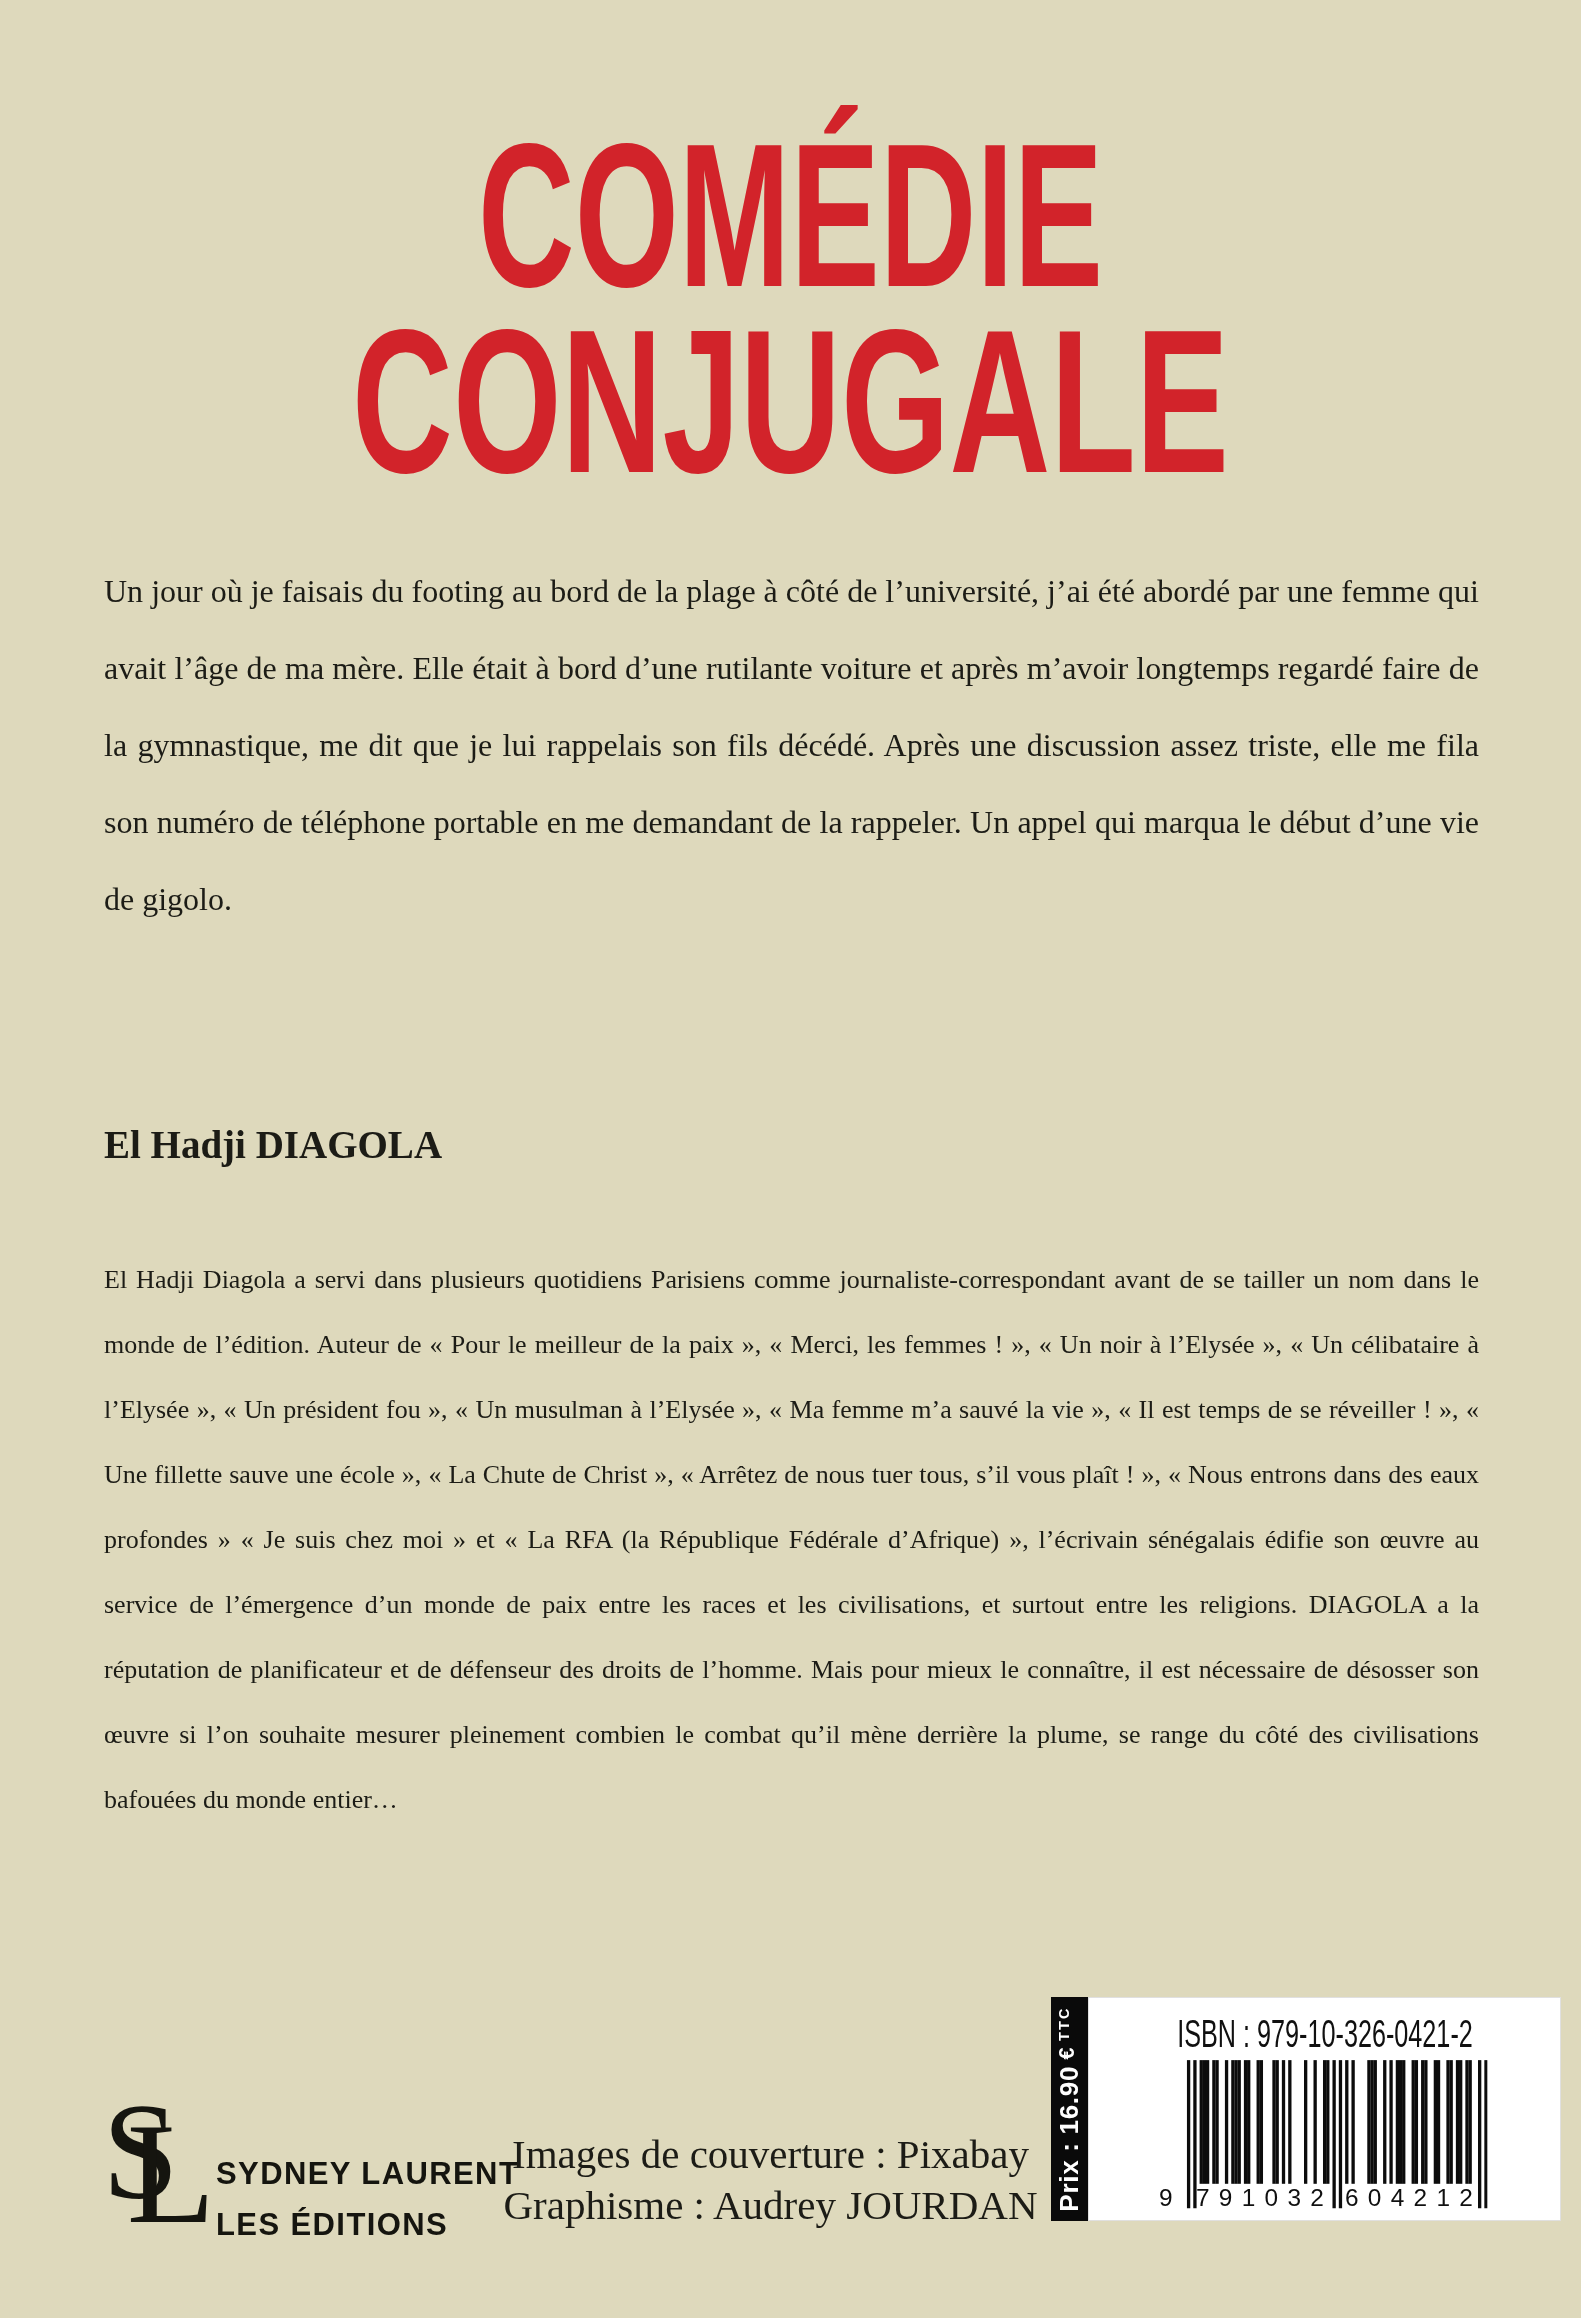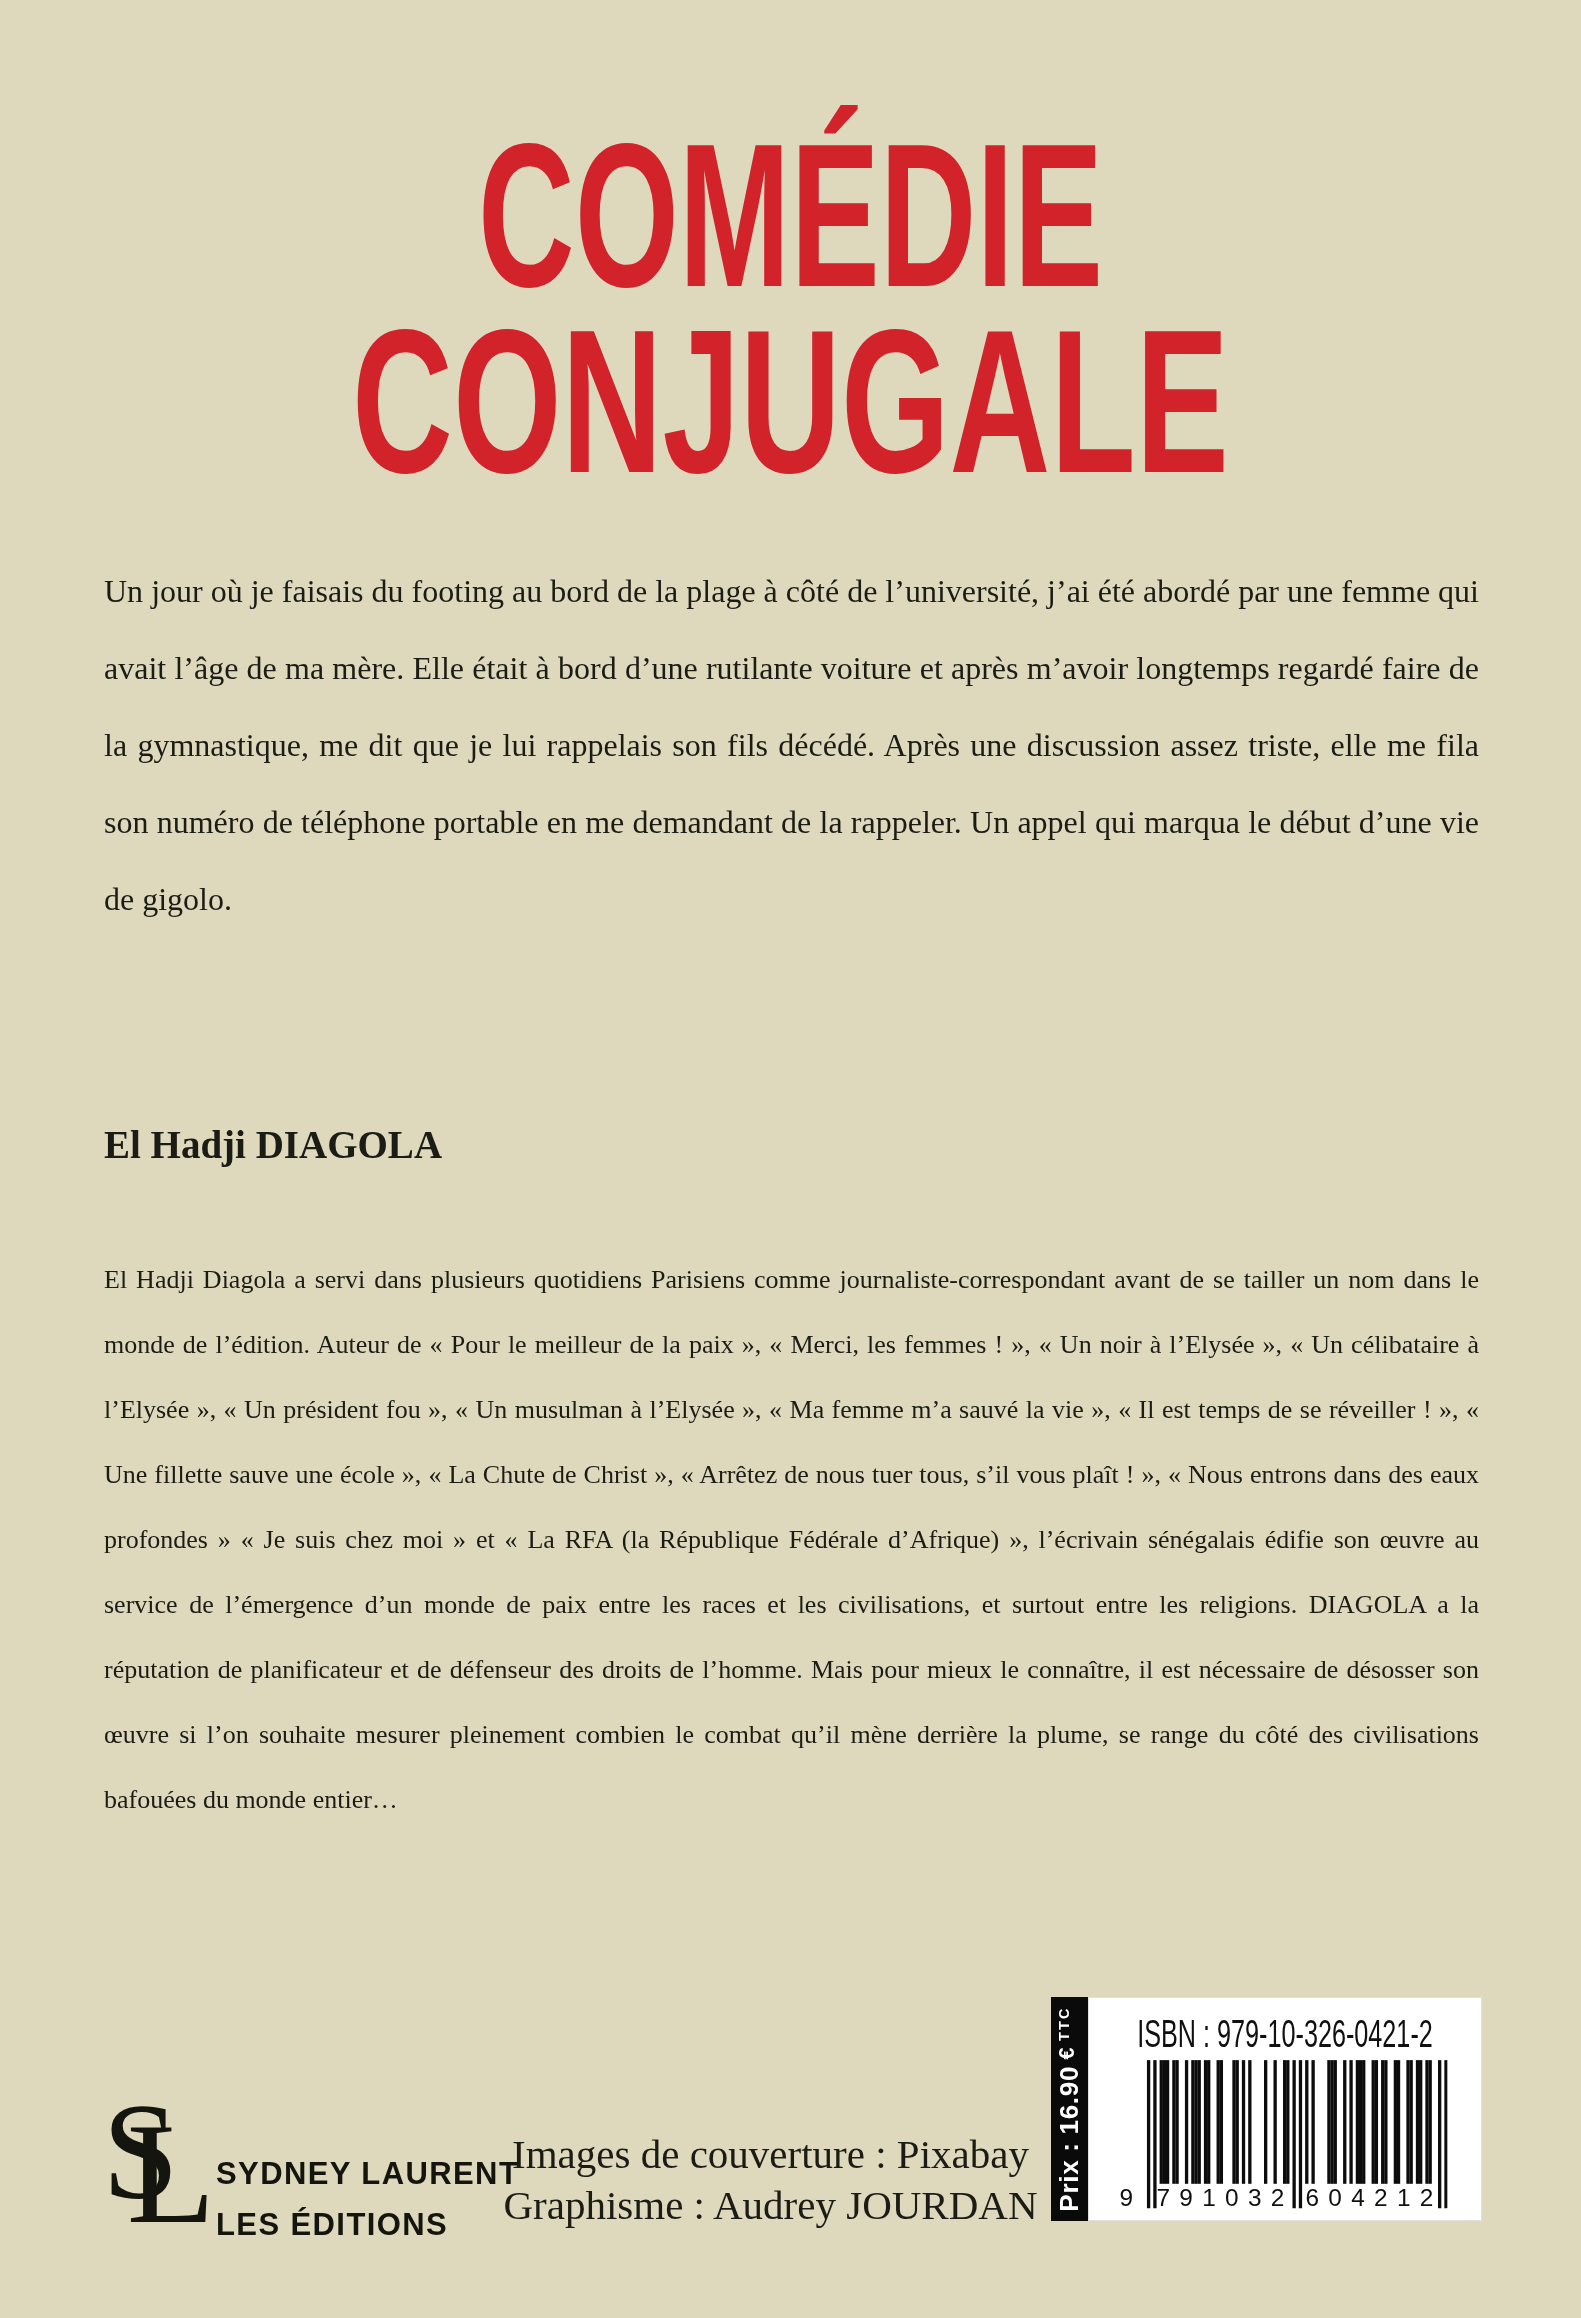--- a/index.html
+++ b/index.html
@@ -133,21 +133,21 @@
     font-weight: 700;
     white-space: nowrap;
   }
   .price-main { font-size: 26px; letter-spacing: 0.7px; }
   .price-cur  { font-size: 21.6px; position: relative; top: -2.9px; }
   .price-ttc  { font-size: 14.4px; letter-spacing: 2.2px; align-self: flex-start; margin-top: 5px; }
 
   .isbn-box {
     position: absolute;
     left: 37px; top: 0;
-    width: 394px;
+    width: 473px;
     height: 224px;
     background: #ffffff;
     border: 1.4px solid #e0e0e0;
     box-sizing: border-box;
   }
   .isbn-label {
     position: absolute;
     top: 14.4px;
     left: 50%;
     transform: translateX(-50%) scale(0.84, 1.28);

